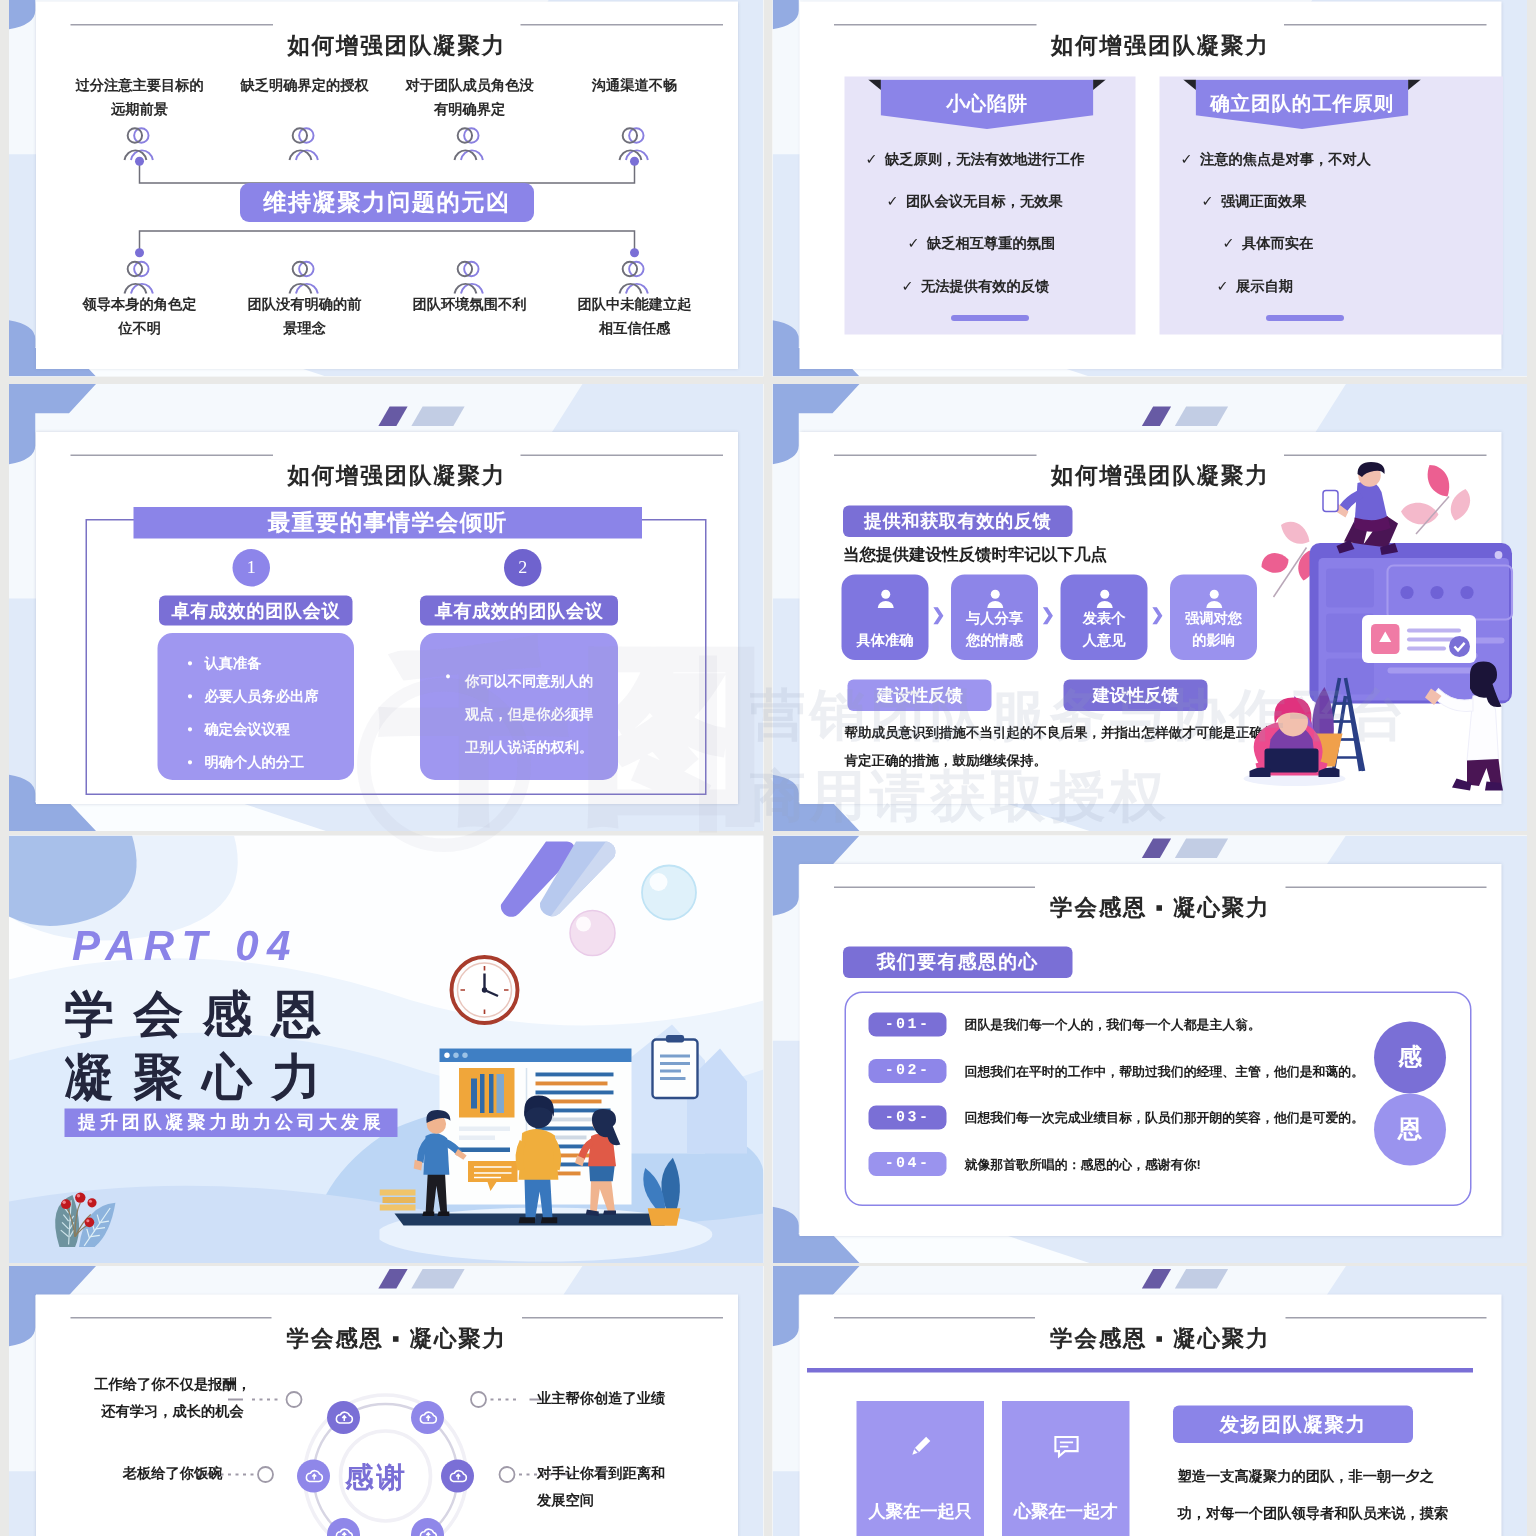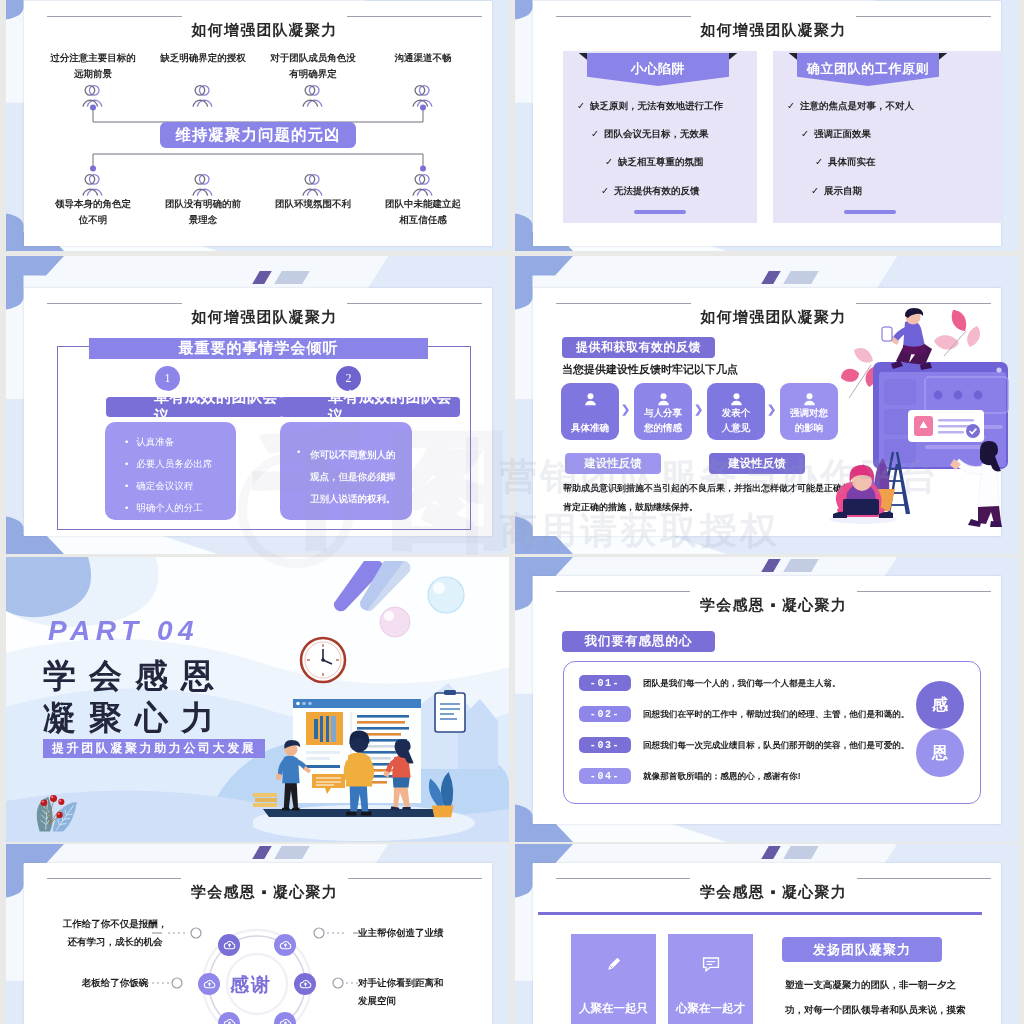--- a/index.html
+++ b/index.html
@@ -34,23 +34,23 @@
           display:flex;align-items:flex-start;justify-content:center;}
   .s2-rib span{color:#fff;font-weight:bold;font-size:13px;letter-spacing:0.6px;margin-top:7px;white-space:nowrap;}
   .s2-item{position:absolute;font-size:9.5px;font-weight:bold;color:#262626;white-space:nowrap;}
   .s2-item b{font-weight:normal;margin-right:5px;color:#262626;}
   .s2-bar{position:absolute;height:4px;border-radius:2px;background:#8b84e8;}
 
   
   .s3-box{position:absolute;border:1px solid #7a72c4;}
   .s3-banner{position:absolute;background:#8b84e8;display:flex;align-items:center;justify-content:center;color:#fff;font-weight:bold;font-size:15px;letter-spacing:1px;}
   .s3-num{position:absolute;width:25px;height:25px;border-radius:50%;background:#8d85ea;color:#fff;font-size:12px;display:flex;align-items:center;justify-content:center;font-family:"Liberation Serif",serif;}
-  .s3-pill{position:absolute;background:#7a6fd6;border-radius:4px;color:#fff;font-weight:bold;font-size:15px;display:flex;align-items:center;justify-content:center;letter-spacing:0.5px;padding-left:48px;}
+  .s3-pill{position:absolute;background:#7a6fd6;border-radius:4px;color:#fff;font-weight:bold;font-size:12px;display:flex;align-items:center;justify-content:center;letter-spacing:0.5px;}
   .s3-card{position:absolute;background:#9f97f0;border-radius:10px;}
-  .s3-li{position:absolute;color:#fff;font-size:9.5px;font-weight:normal;white-space:nowrap;text-align:right;}
+  .s3-li{position:absolute;color:#fff;font-size:9.5px;font-weight:bold;white-space:nowrap;text-align:right;}
   .s3-li::before{content:"\2022";margin-right:8px;}
   .s3-par{position:absolute;color:#fff;font-size:9.5px;font-weight:bold;line-height:22px;white-space:pre-line;}
 
   
   .s4-tag{position:absolute;background:#7a6fd6;border-radius:4px;color:#fff;font-weight:bold;font-size:12px;display:flex;align-items:center;justify-content:center;letter-spacing:0.5px;}
   .s4-sub{position:absolute;font-size:11px;font-weight:bold;color:#1f1f1f;white-space:nowrap;}
   .s4-step{position:absolute;border-radius:9px;}
   .s4-step .lbl{position:absolute;left:-3px;right:-3px;bottom:5px;color:#fff;font-weight:bold;font-size:9.5px;text-align:center;line-height:15px;white-space:pre-line;}
   .s4-arrow{position:absolute;color:#8f87ea;font-size:11px;font-weight:bold;}
   .s4-chip{position:absolute;border-radius:4px;color:#fff;font-weight:bold;font-size:11.5px;display:flex;align-items:center;justify-content:center;}

